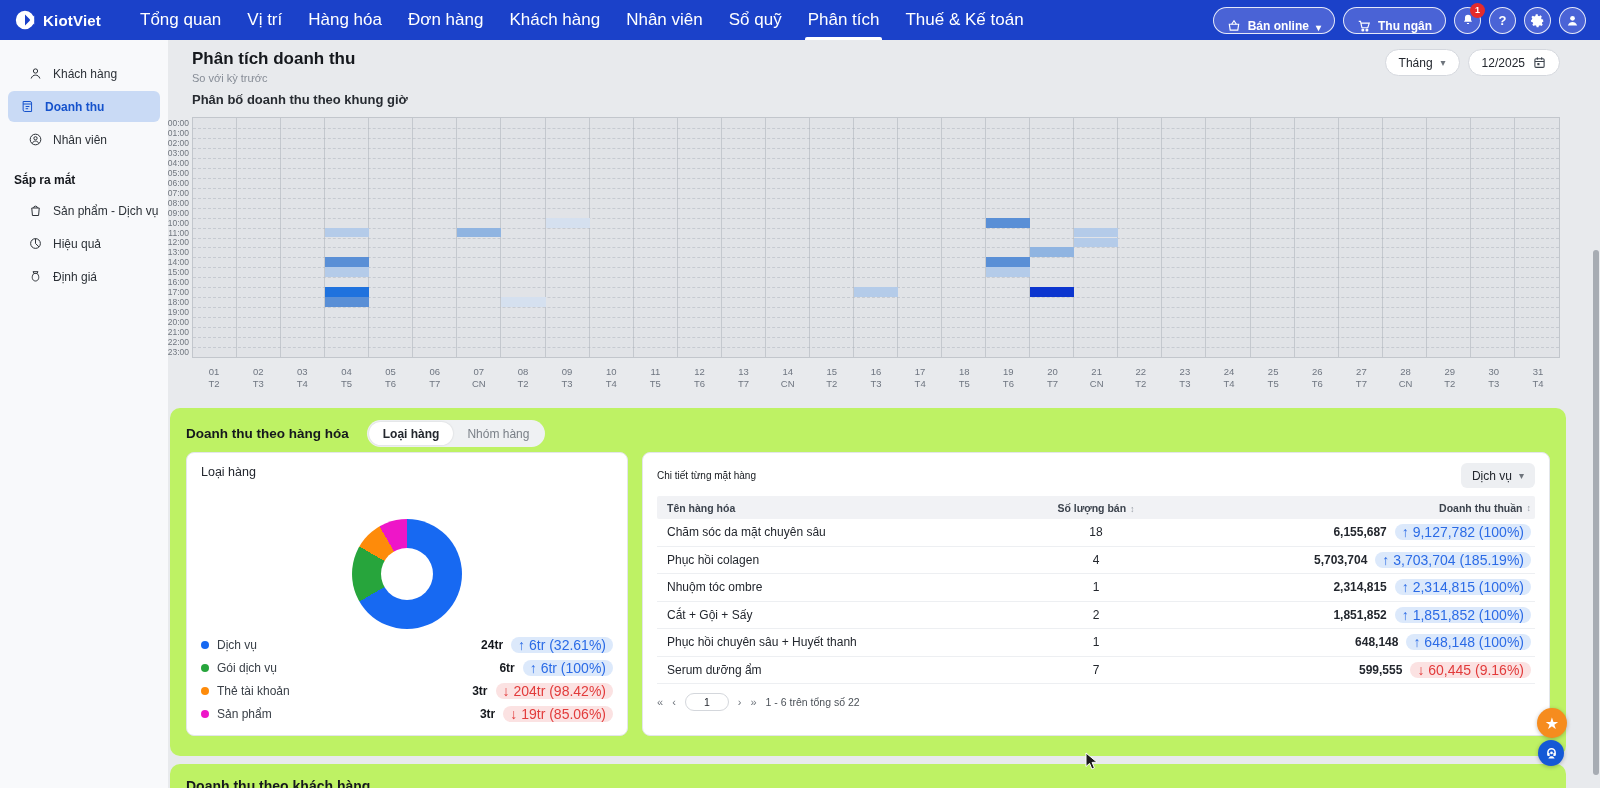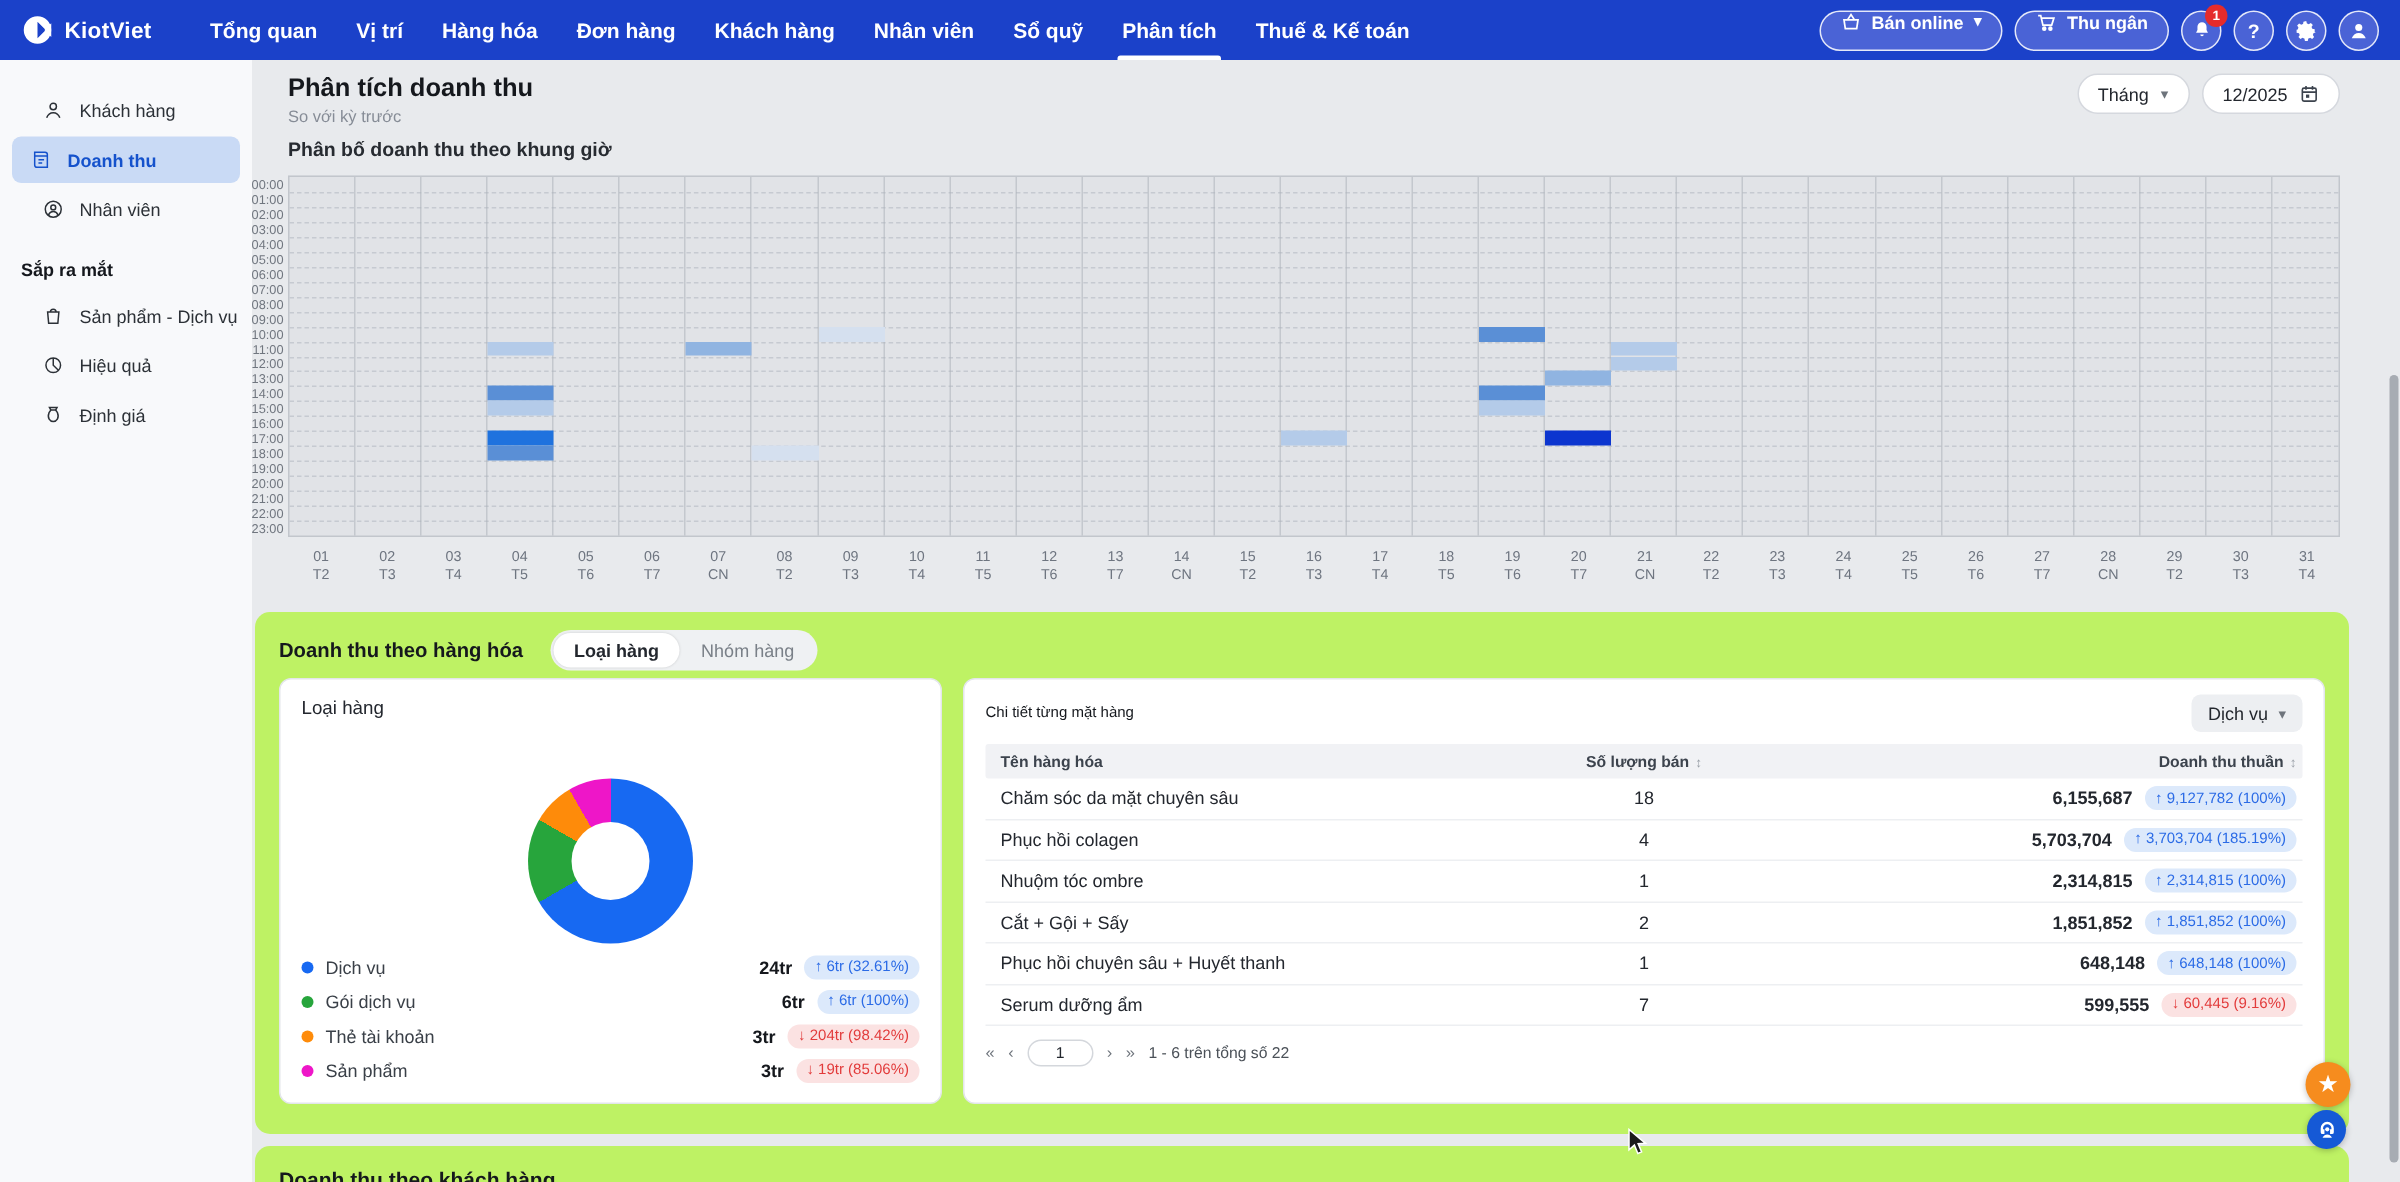--- a/index.html
+++ b/index.html
@@ -4,24 +4,24 @@
 <style>
   * { margin:0; padding:0; box-sizing:border-box; }
   html,body { width:1600px; height:788px; overflow:hidden; background:#e8eaed; }
   .app { position:relative; width:1600px; height:788px; font-family:"Liberation Sans", sans-serif; background:#e8eaed; overflow:hidden; }
 
   
   .navbar { position:absolute; top:0; left:0; right:0; height:40px; background:#1b41c9; display:flex; align-items:center; padding:0 14px; z-index:30; }
   .brand { display:flex; align-items:center; gap:7px; margin-right:26px; }
   .brand-name { color:#fff; font-size:15px; font-weight:bold; letter-spacing:.2px; }
   .nav-menu { display:flex; height:40px; }
-  .nav-item { position:relative; display:flex; align-items:center; padding:0 13px; color:#fff; font-size:14px; font-weight:bold; cursor:pointer; white-space:nowrap; }
+  .nav-item { position:relative; display:flex; align-items:center; padding:0 13px; color:#fff; font-size:17px; font-weight:normal; cursor:pointer; white-space:nowrap; }
   .nav-item.active::after { content:""; position:absolute; left:10px; right:10px; bottom:0; height:3px; background:#fff; border-radius:2px 2px 0 0; }
   .nav-right { margin-left:auto; display:flex; align-items:center; gap:8px; }
-  .nav-pill { height:27px; display:flex; align-items:flex-start; gap:7px; padding:0 13px; border-radius:14px; background:#4a63d6; border:1px solid rgba(255,255,255,.85); color:#fff; font-size:12px; font-weight:bold; cursor:pointer; white-space:nowrap; }
+  .nav-pill { height:27px; display:flex; align-items:flex-end; gap:7px; padding:0 13px; border-radius:14px; background:#4a63d6; border:1px solid rgba(255,255,255,.85); color:#fff; font-size:12px; font-weight:bold; cursor:pointer; white-space:nowrap; }
   .nav-circle { position:relative; width:27px; height:27px; border-radius:50%; background:#4a63d6; border:1px solid rgba(255,255,255,.85); color:#fff; display:flex; align-items:center; justify-content:center; font-size:13px; font-weight:bold; cursor:pointer; }
   .nav-badge { position:absolute; top:-5px; right:-5px; min-width:15px; height:15px; border-radius:8px; background:#e52b2b; color:#fff; font-size:9px; font-weight:bold; display:flex; align-items:center; justify-content:center; padding:0 3px; }
   .chev { font-size:10px; }
 
   
   .sidebar { position:absolute; top:40px; left:0; width:168px; bottom:0; background:#f8f9fb; padding-top:16px; z-index:20; }
   .side-item { display:flex; align-items:center; gap:10px; height:31px; padding:0 0 0 20px; margin:2px 8px; font-size:12px; color:#2c3137; cursor:pointer; border-radius:6px; }
   .side-item svg { flex:0 0 auto; }
   .side-item.active { background:#c9daf5; color:#1552cc; font-weight:bold; padding-left:12px; }
   .side-section { padding:0 0 0 14px; margin:18px 0 8px; font-size:12px; font-weight:bold; color:#15181d; }
@@ -59,21 +59,21 @@
   .inner-right { left:472px; right:16px; }
   .inner-title { font-size:12.5px; color:#23272e; padding:12px 14px 0; font-weight:normal; }
 
   .donut-wrap { display:flex; justify-content:center; margin-top:40px; }
   .donut { position:relative; width:110px; height:110px; border-radius:50%; }
   .donut::after { content:""; position:absolute; left:50%; top:50%; width:52px; height:52px; margin:-26px 0 0 -26px; background:#fff; border-radius:50%; }
   .legend { position:absolute; left:14px; right:14px; bottom:10px; }
   .legend-row { display:flex; align-items:center; height:23px; font-size:12px; color:#3a4048; }
   .legend-dot { width:8px; height:8px; border-radius:50%; margin-right:8px; flex:0 0 auto; }
   .legend-val { margin-left:auto; font-weight:bold; color:#15181d;text-align:center; }
-  .badge { margin-left:8px; height:16px; display:inline-flex; align-items:center; padding:0 7px; border-radius:9px; font-size:10px; white-space:nowrap; }
+  .badge { margin-left:8px; height:16px; display:inline-flex; align-items:center; padding:0 7px; border-radius:9px; font-size:14px; white-space:nowrap; }
   .badge.up { background:#dce9fb; color:#2b6be6; }
   .badge.down { background:#fbe2e2; color:#e23b3b; }
 
   .detail-head { display:flex; align-items:center; padding:10px 14px 8px; }
   .detail-title { font-size:10px; font-weight:normal; color:#15181d; }
   .select-pill { margin-left:auto; height:25px; display:flex; align-items:center; gap:7px; padding:0 11px; background:#edeff2; border-radius:6px; font-size:12px; color:#23272e; cursor:pointer; }
   .tbl { margin:0 14px; }
   .tbl-head { display:flex; background:#f1f2f5; height:23px; align-items:center; font-size:10.5px; color:#3c434d; font-weight:bold; border-radius:2px; }
   .tbl-row { display:flex; align-items:center; height:27.5px; border-bottom:1px solid #edeff2; font-size:12px; color:#23272e; cursor:pointer; }
   .c-name { flex:0 0 36%; padding-left:10px; text-align:left; }

